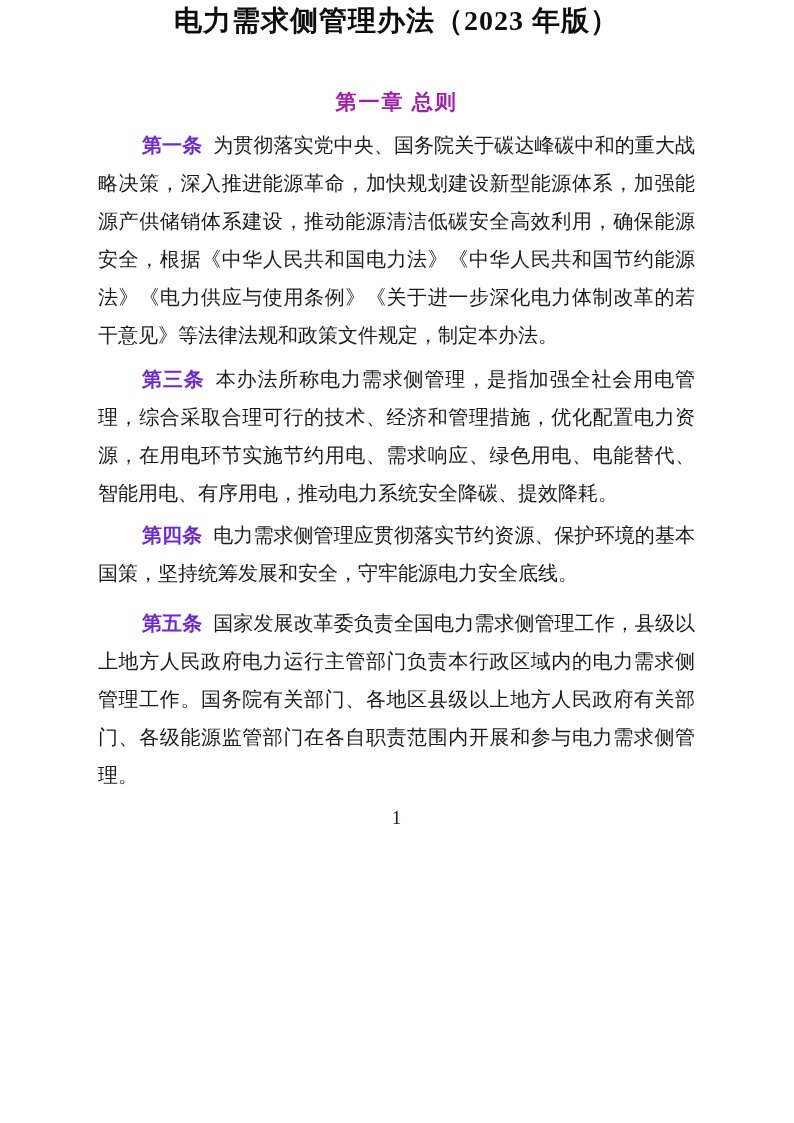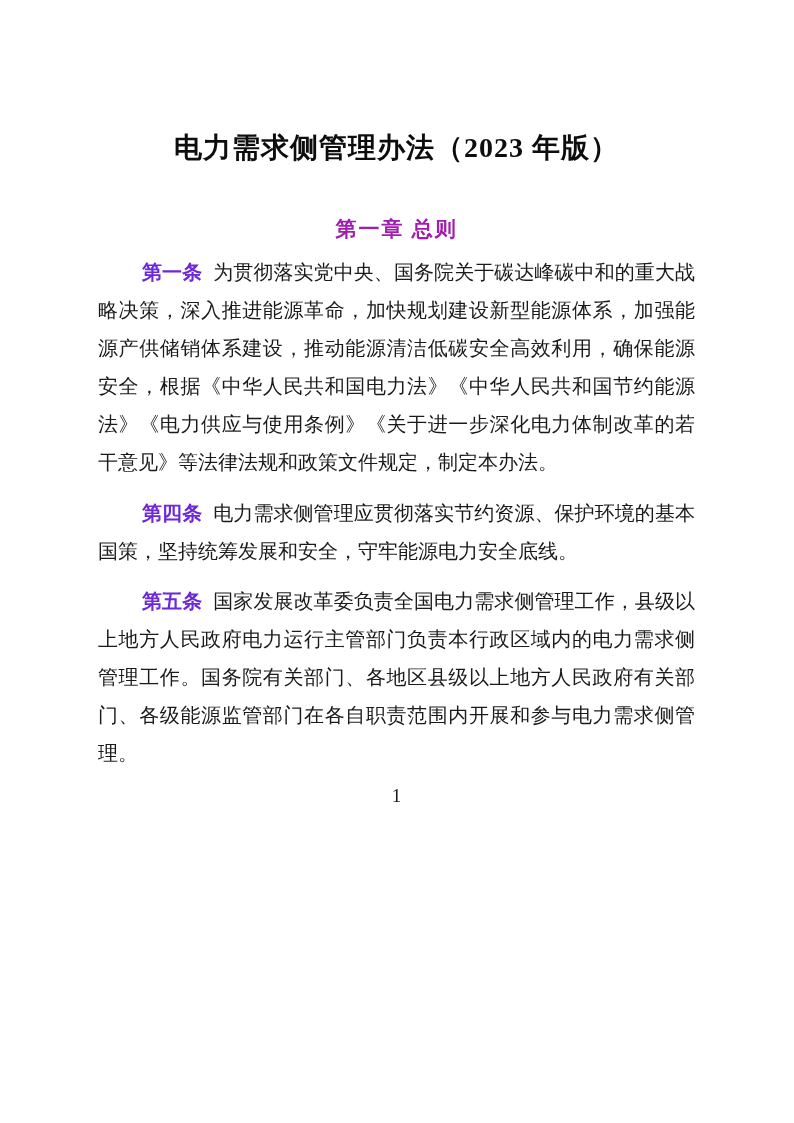--- a/index.html
+++ b/index.html
@@ -13,21 +13,20 @@
     width: 794px;
     height: 1123px;
     background: #ffffff;
     padding: 0 99px 0 98px;
     overflow: hidden;
     font-family: "Liberation Serif", "DejaVu Serif", serif;
     color: #161616;
   }
   .doc-title {
     margin: 0;
-    padding-top: 127px;
     font-size: 28px;
     line-height: 42px;
     font-weight: 700;
     text-align: center;
     letter-spacing: 1px;
     color: #0d0d0d;
     white-space: nowrap;
   }
   .chapter-heading {
     margin: 44px 0 0 0;
@@ -44,21 +43,21 @@
   .articles p {
     margin: 0;
     font-size: 20px;
     line-height: 38px;
     text-align: justify;
     text-justify: inter-ideograph;
     text-indent: 2.2em;
     color: #1a1a1a;
   }
   .articles p.sp6 { margin-top: 6px; }
-  .articles p.sp1 { margin-top: 13px; }
+  .articles p.sp1 { margin-top: 4px; }
   .articles p.sp7 { margin-top: 12px; }
   .art-label {
     font-weight: 700;
     color: #6d28d9;
     margin-right: 0.55em;
   }
   .page-number {
     margin-top: 12px;
     text-align: center;
     font-size: 19px;
@@ -72,20 +71,23 @@
 <div class="page">
 
   <h1 class="doc-title">电力需求侧管理办法（2023 年版）</h1>
 
   <h2 class="chapter-heading">第一章 总则</h2>
 
   <div class="articles">
     <p>
       <span class="art-label">第一条</span><span>为贯彻落实党中央、国务院关于碳达峰碳中和的重大战略决策，深入推进能源革命，加快规划建设新型能源体系，加强能源产供储销体系建设，推动能源清洁低碳安全高效利用，确保能源安全，根据《中华人民共和国电力法》《中华人民共和国节约能源法》《电力供应与使用条例》《关于进一步深化电力体制改革的若干意见》等法律法规和政策文件规定，制定本办法。</span>
     </p>
+    <p class="sp6">
+      <span class="art-label">第三条</span><span>本办法所称电力需求侧管理，是指加强全社会用电管理，综合采取合理可行的技术、经济和管理措施，优化配置电力资源，在用电环节实施节约用电、需求响应、绿色用电、电能替代、智能用电、有序用电，推动电力系统安全降碳、提效降耗。</span>
+    </p>
     <p class="sp1">
       <span class="art-label">第四条</span><span>电力需求侧管理应贯彻落实节约资源、保护环境的基本国策，坚持统筹发展和安全，守牢能源电力安全底线。</span>
     </p>
     <p class="sp7">
       <span class="art-label">第五条</span><span>国家发展改革委负责全国电力需求侧管理工作，县级以上地方人民政府电力运行主管部门负责本行政区域内的电力需求侧管理工作。国务院有关部门、各地区县级以上地方人民政府有关部门、各级能源监管部门在各自职责范围内开展和参与电力需求侧管理。</span>
     </p>
   </div>
 
   <div class="page-number">1</div>
 

